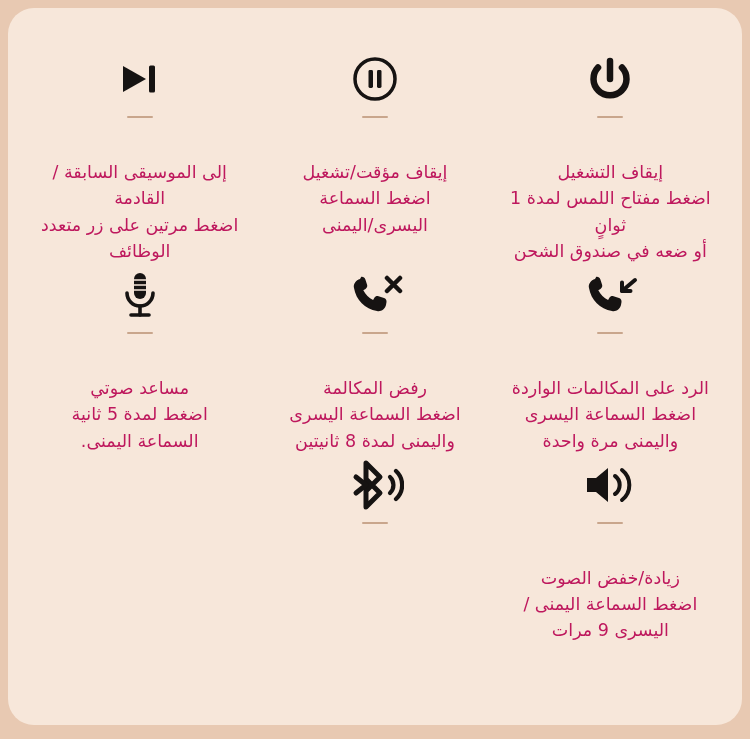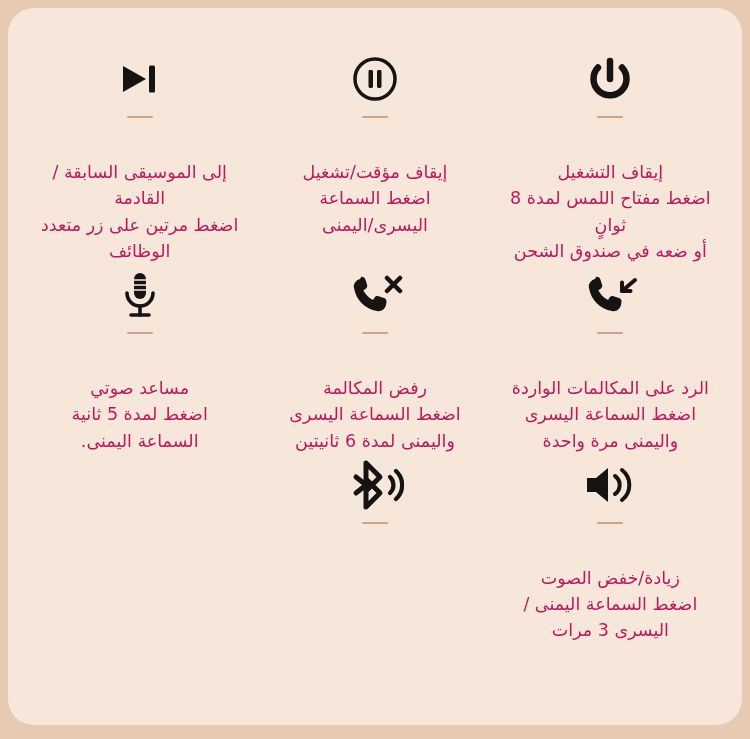--- a/index.html
+++ b/index.html
@@ -76,21 +76,21 @@
 
     <div class="cell">
       <div class="icon">
         <svg width="50" height="50" viewBox="0 0 50 50" fill="none">
           <path d="M25 7 V25" stroke="#161312" stroke-width="6.5" stroke-linecap="round"></path>
           <path d="M13 13.5 a16.5 16.5 0 1 0 24 0" stroke="#161312" stroke-width="6.5" fill="none" stroke-linecap="round"></path>
         </svg>
       </div>
       <div class="divider"></div>
       <div class="caption">إيقاف التشغيل
-اضغط مفتاح اللمس لمدة 8 ثوانٍ
+اضغط مفتاح اللمس لمدة 1 ثوانٍ
 أو ضعه في صندوق الشحن</div>
     </div>
 
     <div class="cell tight">
       <div class="icon">
         <svg width="48" height="48" viewBox="0 0 48 48" fill="none">
           <circle cx="24" cy="24" r="20" stroke="#161312" stroke-width="3.5"></circle>
           <rect x="17.5" y="15" width="4.5" height="18" rx="1.4" fill="#161312"></rect>
           <rect x="26" y="15" width="4.5" height="18" rx="1.4" fill="#161312"></rect>
         </svg>
@@ -131,21 +131,21 @@
     <div class="cell">
       <div class="icon">
         <svg width="56" height="48" viewBox="0 0 56 48" fill="none">
           <path d="M13 8 c-4 1 -7 5 -6 9 c2 12 11 21 23 23 c4 1 8 -2 9 -6 l0.5 -3 c0.3 -1.8 -0.8 -3.5 -2.5 -4 l-5.5 -1.8 c-1.6 -0.5 -3.3 0.2 -4.1 1.6 l-1.3 2.2 c-4.2 -2.2 -7.6 -5.6 -9.8 -9.8 l2.2 -1.3 c1.4 -0.8 2.1 -2.5 1.6 -4.1 l-1.8 -5.5 c-0.5 -1.7 -2.2 -2.8 -4 -2.5 Z" fill="#161312"></path>
           <path d="M40 7 L53 20 M53 7 L40 20" stroke="#161312" stroke-width="4.5" stroke-linecap="round"></path>
         </svg>
       </div>
       <div class="divider"></div>
       <div class="caption">رفض المكالمة
 اضغط السماعة اليسرى
-واليمنى لمدة 6 ثانيتين</div>
+واليمنى لمدة 8 ثانيتين</div>
     </div>
 
     <div class="cell">
       <div class="icon">
         <svg width="46" height="52" viewBox="0 0 46 52" fill="none">
           <rect x="17" y="4" width="12" height="26" rx="6" fill="#161312"></rect>
           <path d="M10 24 a13 13 0 0 0 26 0" stroke="#161312" stroke-width="3.6" fill="none" stroke-linecap="round"></path>
           <path d="M23 37 V46" stroke="#161312" stroke-width="3.6" stroke-linecap="round"></path>
           <path d="M14 46 H32" stroke="#161312" stroke-width="3.6" stroke-linecap="round"></path>
           <path d="M12 11 H34 M12 16 H34 M12 21 H34" stroke="#f7e7da" stroke-width="1.6"></path>
@@ -161,21 +161,21 @@
       <div class="icon">
         <svg width="58" height="48" viewBox="0 0 58 48" fill="none">
           <path d="M6 17 H15 L27 7 V41 L15 31 H6 Z" fill="#161312"></path>
           <path d="M34 15 a11 11 0 0 1 0 18" stroke="#161312" stroke-width="4" fill="none" stroke-linecap="round"></path>
           <path d="M41 9 a19 19 0 0 1 0 30" stroke="#161312" stroke-width="4" fill="none" stroke-linecap="round"></path>
         </svg>
       </div>
       <div class="divider"></div>
       <div class="caption">زيادة/خفض الصوت
 اضغط السماعة اليمنى /
-اليسرى 3 مرات</div>
+اليسرى 9 مرات</div>
     </div>
 
     <div class="cell">
       <div class="icon">
         <svg width="58" height="52" viewBox="0 0 58 52" fill="none">
           <path d="M20 4 L34 18 L20 32 L20 4 Z M20 48 L34 34 L20 20 L20 48 Z" stroke="#161312" stroke-width="5" stroke-linejoin="round" fill="none"></path>
           <path d="M10 18 L20 26 L10 34" stroke="#161312" stroke-width="5" stroke-linecap="round" stroke-linejoin="round" fill="none"></path>
           <path d="M44 18 a11 11 0 0 1 0 16" stroke="#161312" stroke-width="4.2" fill="none" stroke-linecap="round"></path>
           <path d="M50 12 a19 19 0 0 1 0 28" stroke="#161312" stroke-width="4.2" fill="none" stroke-linecap="round"></path>
         </svg>

